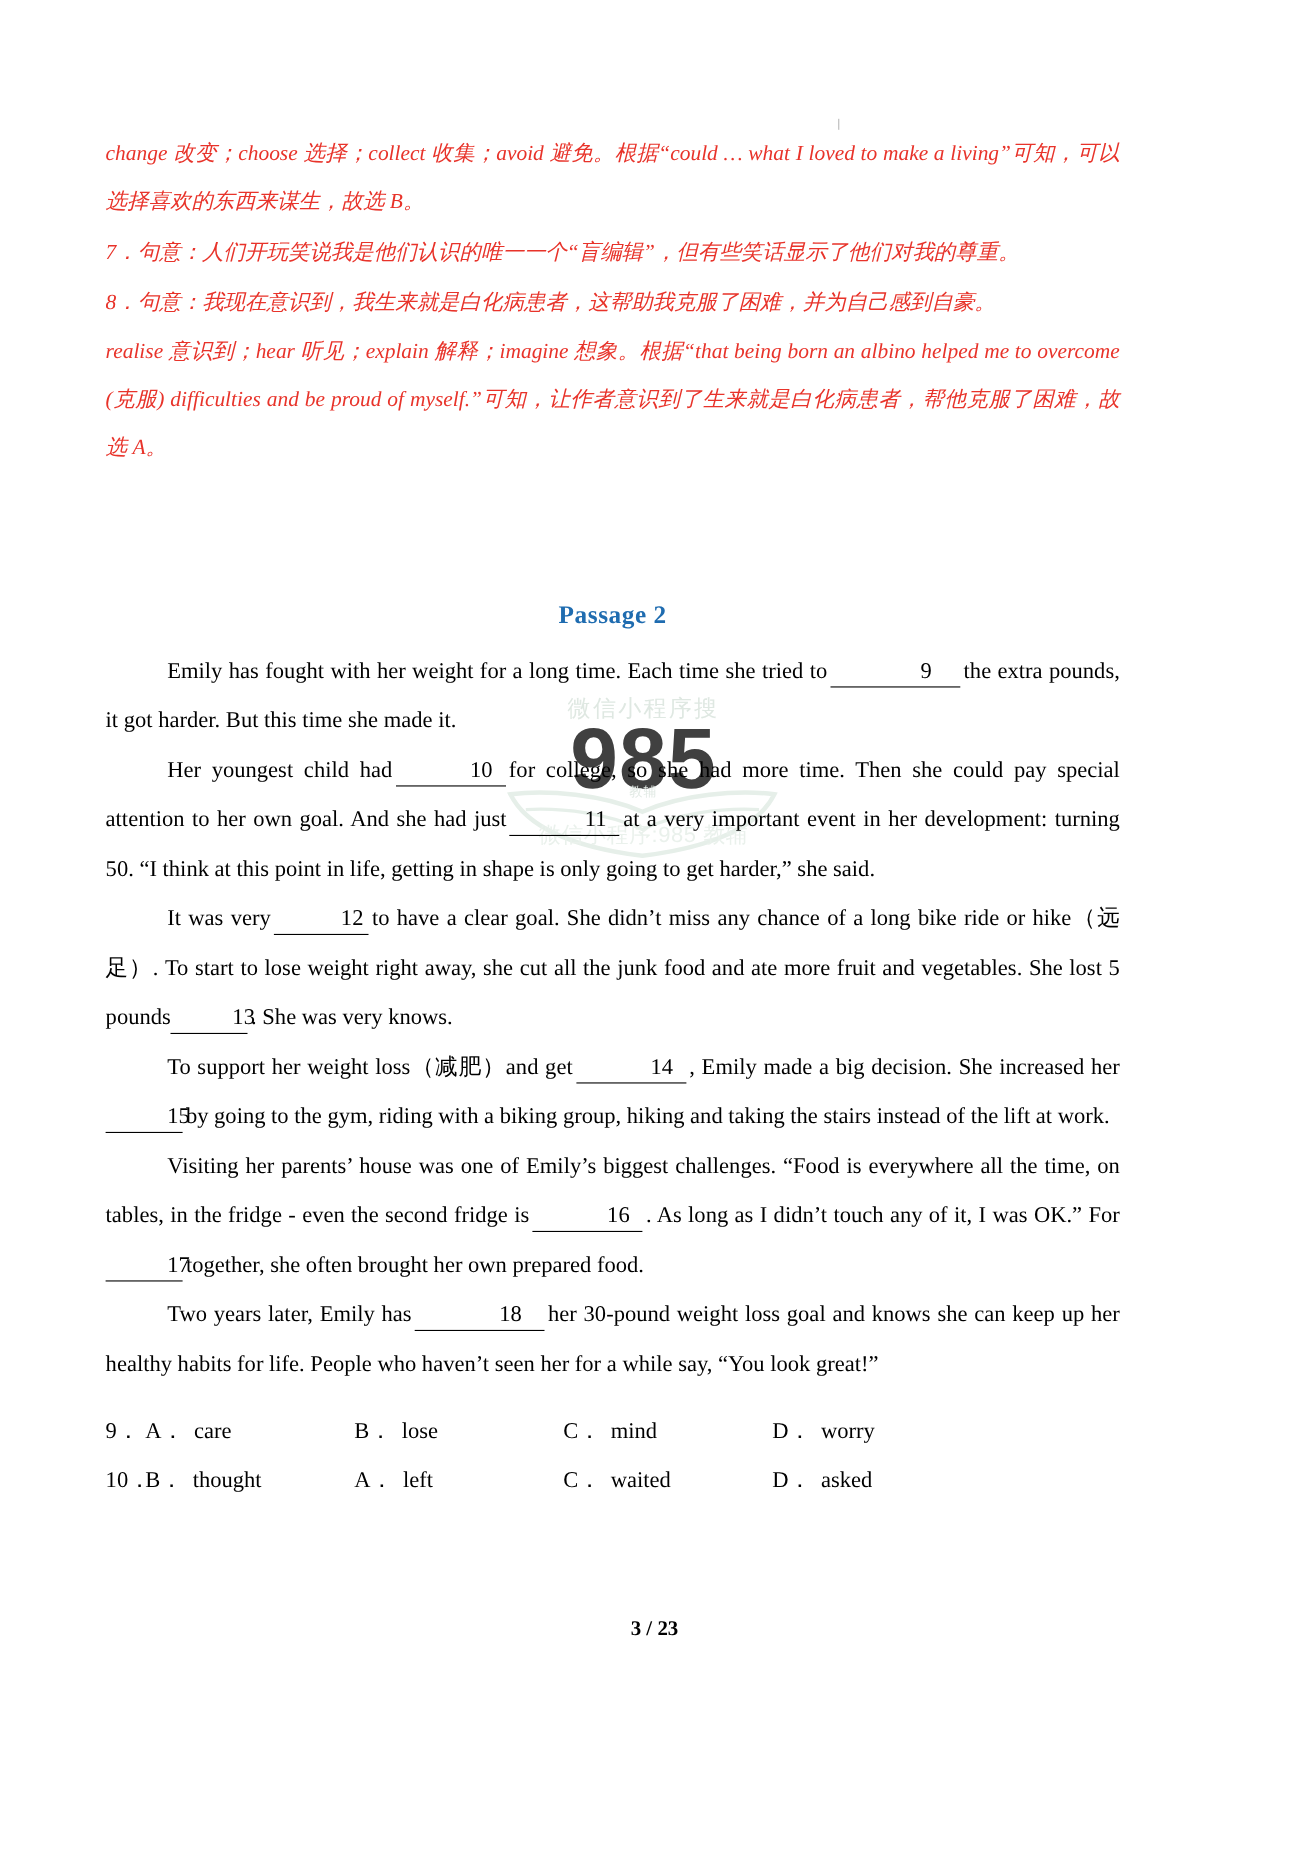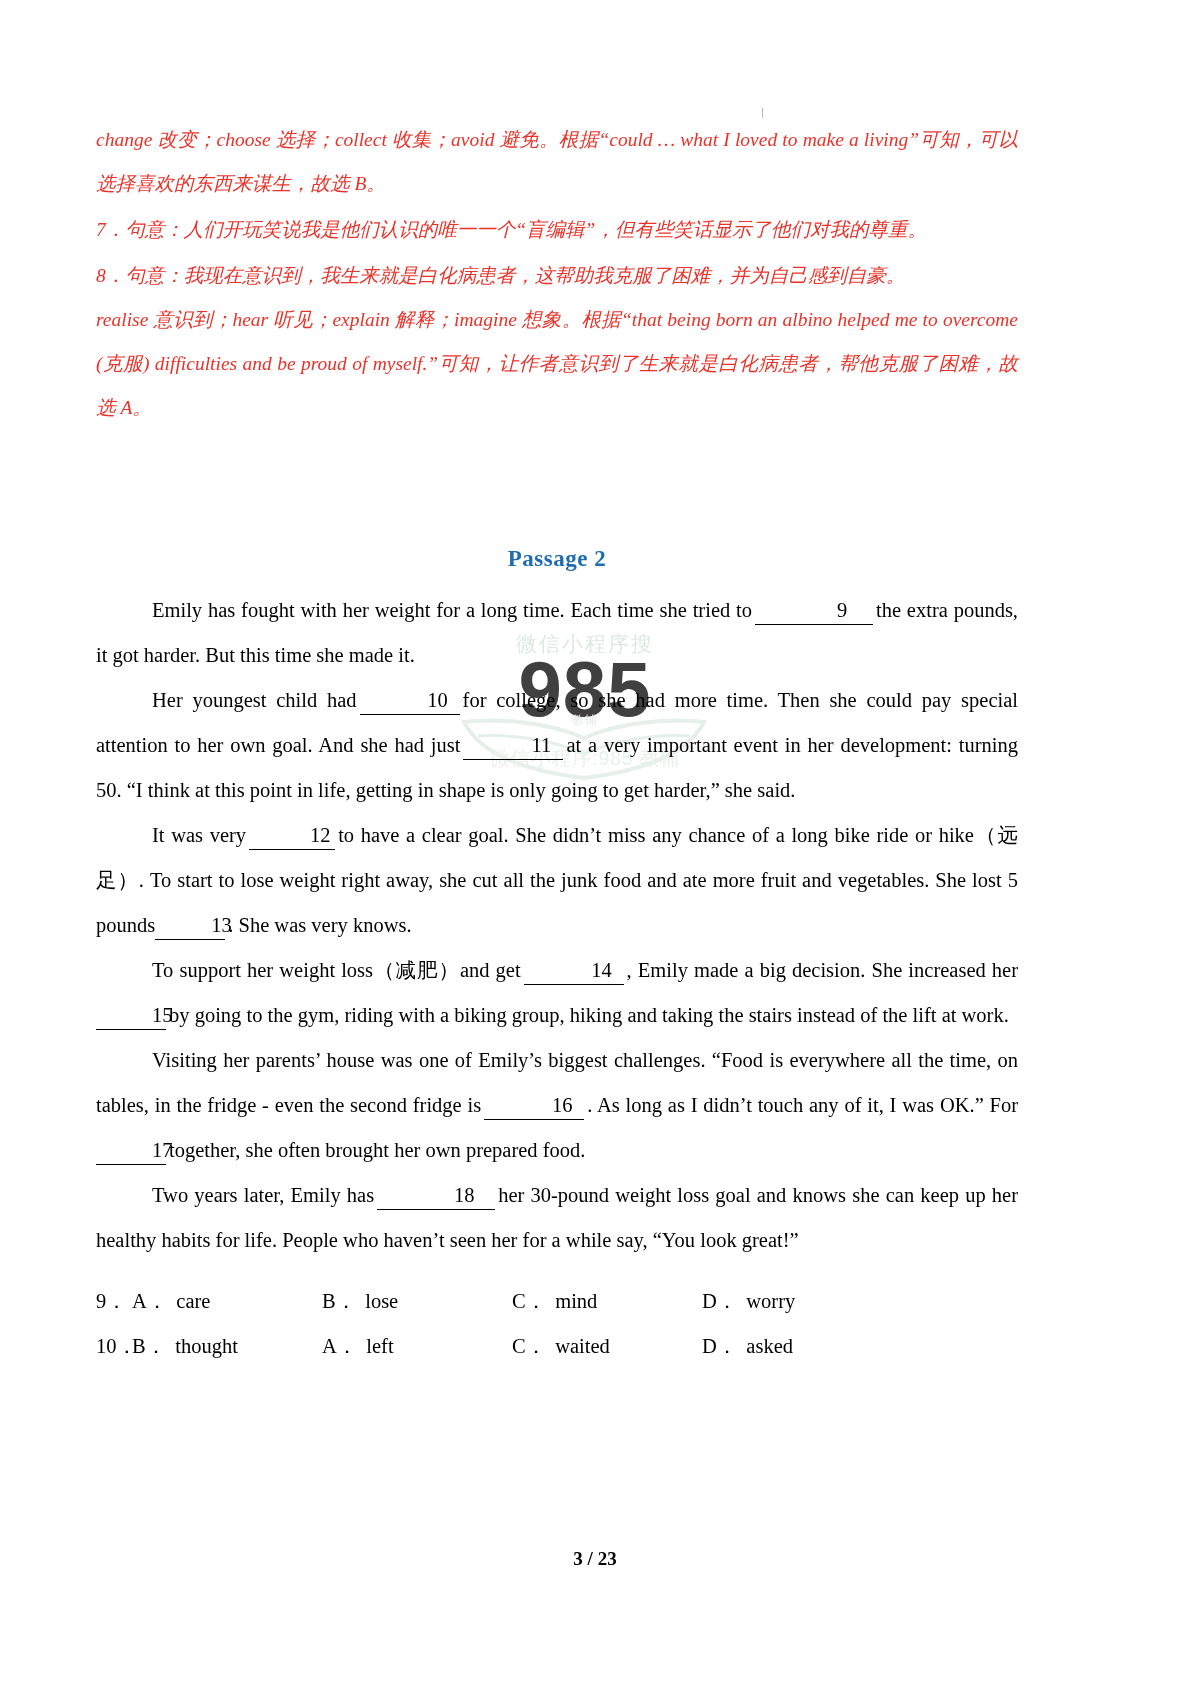--- a/index.html
+++ b/index.html
@@ -101,21 +101,21 @@
   }
   .opt-num { width: 36px; flex: none; }
   .opt-cell { width: 190px; flex: none; }
   .opt-letter { margin-right: 9px; }
 
   
   .footer {
     position: absolute;
     left: 0;
     right: 0;
-    top: 1548px;
+    top: 1470px;
     text-align: center;
     font-size: 19px;
     font-weight: bold;
     font-family: "Liberation Serif", serif;
   }
 
   
   .watermark {
     position: absolute;
     left: 420px;

